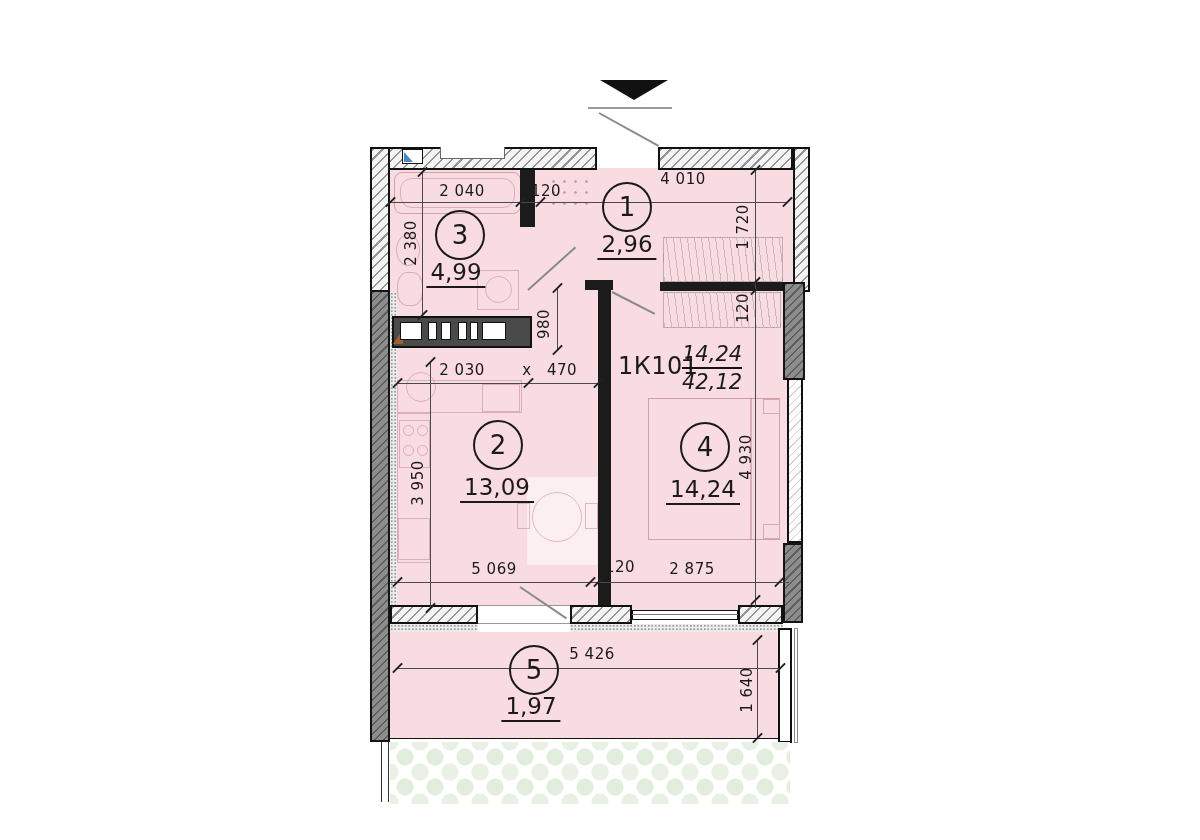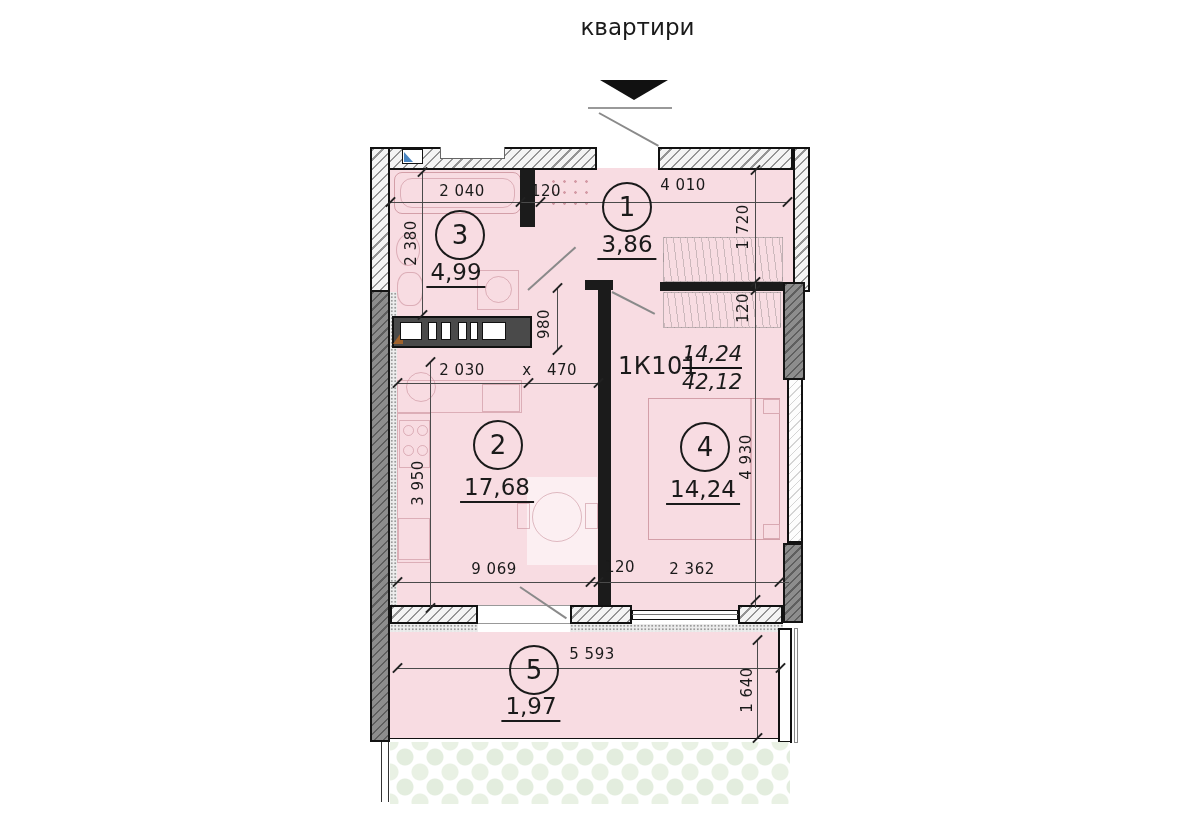--- a/index.html
+++ b/index.html
@@ -38,21 +38,20 @@
           background-image:radial-gradient(circle,#e3edde 8px,transparent 9px),radial-gradient(circle,#e9f1e4 8px,transparent 9px);
           background-size:30px 30px;background-position:0 0,15px 15px}
   .title{position:absolute;left:540px;top:14px;width:195px;text-align:center;font-size:23px;line-height:1.18}
   .arrow{position:absolute;left:600px;top:80px;width:0;height:0;
          border-left:34px solid transparent;border-right:34px solid transparent;border-top:20px solid #111}
 </style>
 </head>
 <body>
 
 <div class="title">
-  <div>квартири</div>
 </div>
 <div class="arrow"></div>
 <div class="abs" style="left:588px;top:107px;width:84px;height:2px;background:#999"></div>
 <div class="leaf" style="left:599px;top:112px;width:68px;transform:rotate(29deg)"></div>
 
 <div class="abs pink" style="left:390px;top:168px;width:405px;height:442px"></div>
 
 <div class="abs furn" style="left:394px;top:172px;width:127px;height:42px;border-radius:8px"></div>
 <div class="abs furn2" style="left:400px;top:178px;width:115px;height:30px;border-radius:12px"></div>
 <div class="abs furn2" style="left:396px;top:234px;width:24px;height:32px;border-radius:50%"></div>
@@ -162,40 +161,40 @@
 <div class="tick" style="left:755px;top:600px"></div>
 <div class="tick" style="left:557px;top:288px"></div>
 <div class="tick" style="left:557px;top:350px"></div>
 <div class="tick" style="left:430px;top:362px"></div>
 <div class="tick" style="left:430px;top:608px"></div>
 <div class="tick" style="left:757px;top:640px"></div>
 <div class="tick" style="left:757px;top:738px"></div>
 
 <div class="dlab" style="left:462px;top:182px">2 040</div>
 <div class="dlab" style="left:546px;top:182px">120</div>
-<div class="dlab" style="left:683px;top:176px">4 010</div>
+<div class="dlab" style="left:683px;top:170px">4 010</div>
 <div class="dlabv" style="left:743px;top:227px">1 720</div>
 <div class="dlabv" style="left:411px;top:243px">2 380</div>
 <div class="dlabv" style="left:743px;top:308px">120</div>
 <div class="dlabv" style="left:544px;top:324px">980</div>
 <div class="dlab" style="left:462px;top:361px">2 030</div>
 <div class="dlab" style="left:527px;top:361px">x</div>
 <div class="dlab" style="left:562px;top:361px">470</div>
 <div class="dlabv" style="left:418px;top:483px">3 950</div>
 <div class="dlabv" style="left:746px;top:457px">4 930</div>
-<div class="dlab" style="left:494px;top:560px">9 069</div>
+<div class="dlab" style="left:494px;top:560px">5 069</div>
 <div class="dlab" style="left:620px;top:558px">120</div>
-<div class="dlab" style="left:692px;top:560px">2 362</div>
-<div class="dlab" style="left:592px;top:645px">5 593</div>
+<div class="dlab" style="left:692px;top:560px">2 875</div>
+<div class="dlab" style="left:592px;top:645px">5 426</div>
 <div class="dlabv" style="left:747px;top:690px">1 640</div>
 
 <div class="circle" style="left:602px;top:182px">1</div>
-<div class="area" style="left:627px;top:231px">3,86</div>
+<div class="area" style="left:627px;top:231px">2,96</div>
 <div class="circle" style="left:473px;top:420px">2</div>
-<div class="area" style="left:497px;top:474px">17,68</div>
+<div class="area" style="left:497px;top:474px">13,09</div>
 <div class="circle" style="left:435px;top:210px">3</div>
 <div class="area" style="left:456px;top:259px">4,99</div>
 <div class="circle" style="left:680px;top:422px">4</div>
 <div class="area" style="left:703px;top:476px">14,24</div>
 <div class="circle" style="left:509px;top:645px">5</div>
 <div class="area" style="left:531px;top:693px">1,97</div>
 
 <div class="aptcode" style="left:618px;top:352px">1К101</div>
 <div class="abs" style="left:682px;top:342px;width:60px">
   <div class="frac">14,24</div>

